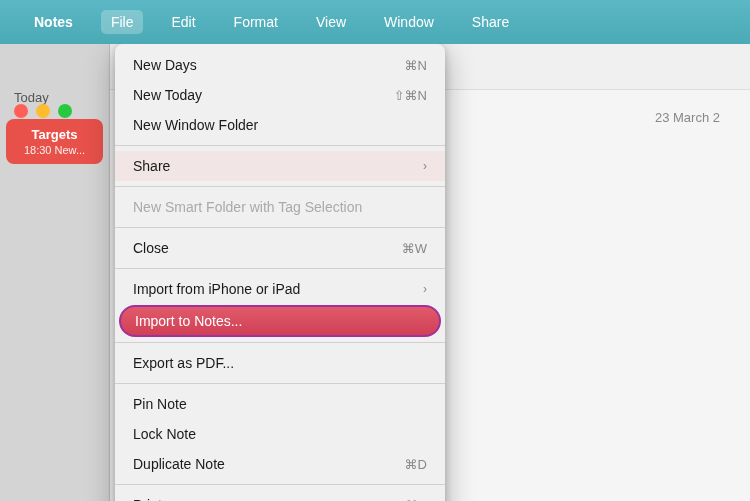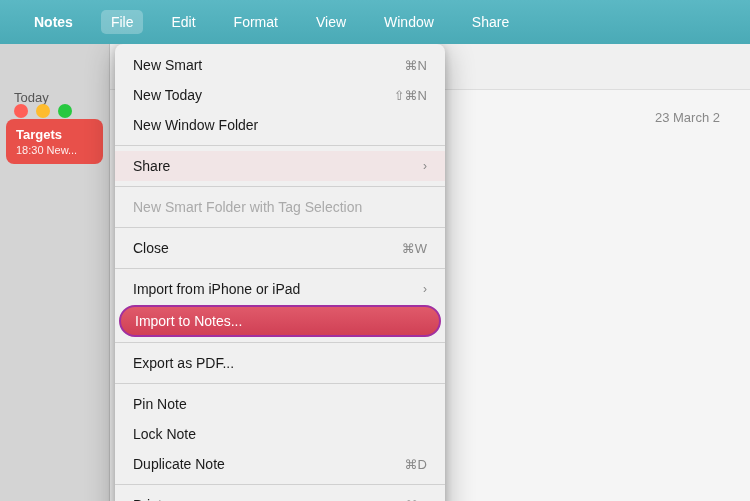--- a/index.html
+++ b/index.html
@@ -90,20 +90,21 @@
       color: #555;
       padding: 6px 14px;
     }
 
     .note-card {
       margin: 8px 6px;
       background: #e8504a;
       border-radius: 8px;
       padding: 8px 10px;
       color: white;
+      text-align: center;
     }
 
     .note-card-title {
       font-size: 13px;
       font-weight: 700;
     }
 
     .note-card-subtitle {
       font-size: 11px;
       opacity: 0.9;
@@ -285,21 +286,21 @@
   </div>
 
   <div style="position:absolute; bottom: 80px; left: 20px; font-size:13px; color:#aaa;">Days</div>
   <div style="position:absolute; bottom: 50px; left: 20px; font-size:13px; color:#888;">New - 4</div>
 </div>
 
 <div class="dropdown-overlay">
   <div class="dropdown-menu">
 
     <div class="menu-row">
-      <span>New Smart</span>
+      <span>New Days</span>
       <span class="shortcut">⌘N</span>
     </div>
 
     <div class="menu-row">
       <span>New Today</span>
       <span class="shortcut">⇧⌘N</span>
     </div>
 
     <div class="menu-row">
       <span>New Window Folder</span>

